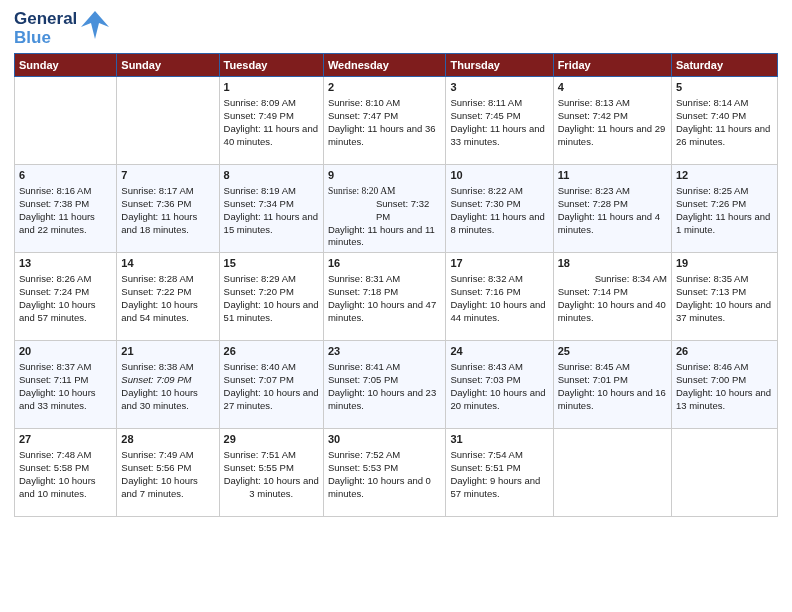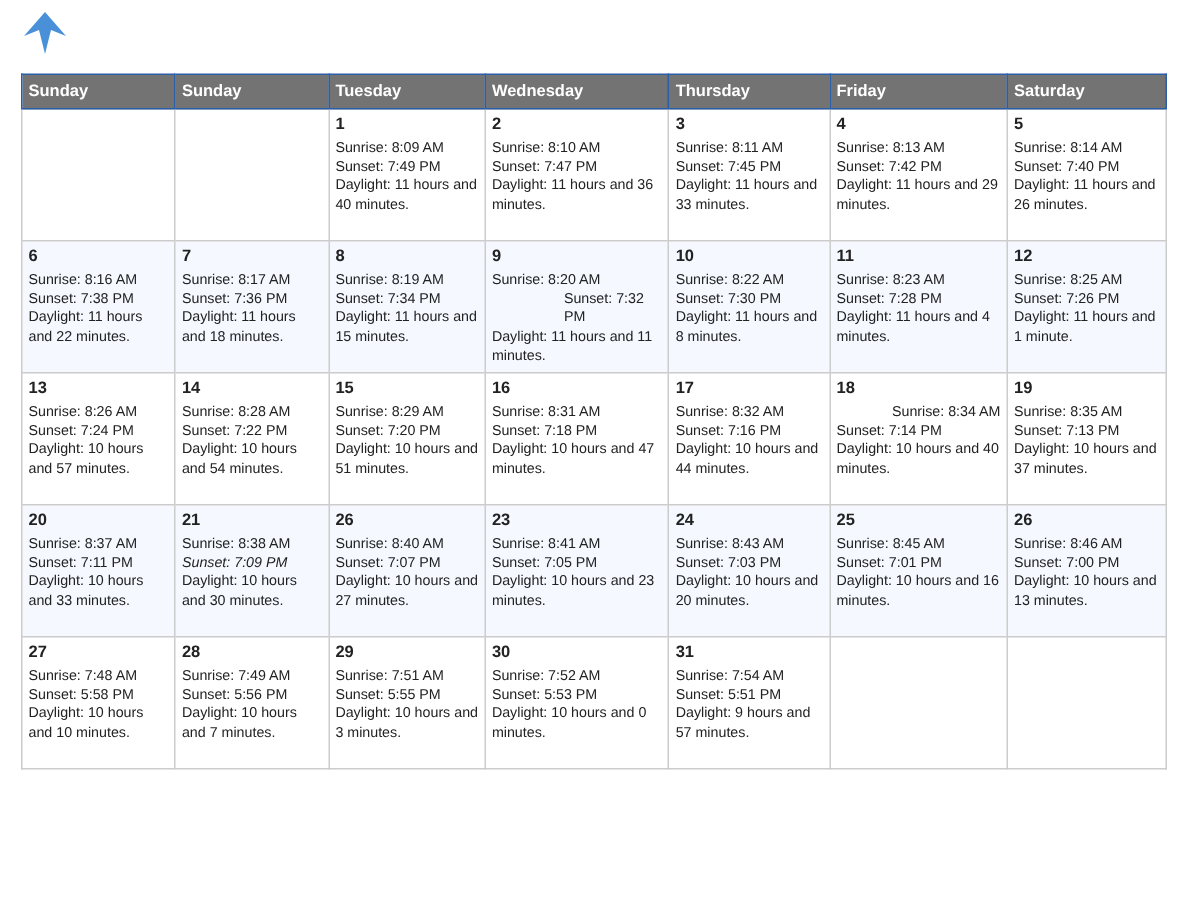--- a/index.html
+++ b/index.html
@@ -42,21 +42,21 @@
       font-size: 14px;
       color: #444;
       margin-top: 2px;
     }
     table {
       width: 100%;
       border-collapse: collapse;
       font-size: 10px;
     }
     thead tr th {
-      background-color: #737373;
+      background-color: #7f1d1d;
       color: #fff;
       font-weight: bold;
       font-size: 11px;
       padding: 5px 4px;
       text-align: left;
       border: 1px solid #2a5fa8;
     }
     tbody tr td {
       border: 1px solid #ccc;
       vertical-align: top;
@@ -80,20 +80,24 @@
       background: #fff !important;
     }
   </style>
 </head>
 <body>
 
 <div class="container">
   <div class="header">
     <div class="logo">
       <div class="logo-row">
+        <div style="display:flex;flex-direction:column;line-height:1.1;">
+          <span style="font-size:17px;font-weight:bold;color:#1a3a6b;">General</span>
+          <span style="font-size:17px;font-weight:bold;color:#4a90d9;">Blue</span>
+        </div>
         <div style="margin-left:2px;margin-top:-4px;">
           <svg width="28" height="32" viewBox="0 0 28 32">
             <polygon points="14,2 28,18 18,14 14,30 10,14 0,18" fill="#4a90d9"></polygon>
           </svg>
         </div>
       </div>
     </div>
     <div class="title-block">
       <div class="month-title"></div>
       <div class="location"></div>
@@ -161,21 +165,21 @@
             <span style="display: block;">Daylight: 11 hours and 18 minutes.</span>
           </td>
           <td>
             <span class="day-num">8</span>
             <span style="display: block;">Sunrise: 8:19 AM</span>
             <span style="display: block;">Sunset: 7:34 PM</span>
             <span style="display: block;">Daylight: 11 hours and 15 minutes.</span>
           </td>
           <td>
             <span class="day-num">9</span>
-            <span style="display: block;">Sunrise: 8:20 AM</span>
+            <span style="display: block; font-family: Liberation Serif, serif;">Sunrise: 8:20 AM</span>
             <span style="display: block; margin-left: 48px;">Sunset: 7:32 PM</span>
             <span style="display: block;">Daylight: 11 hours and 11 minutes.</span>
           </td>
           <td>
             <span class="day-num">10</span>
             <span style="display: block;">Sunrise: 8:22 AM</span>
             <span style="display: block;">Sunset: 7:30 PM</span>
             <span style="display: block;">Daylight: 11 hours and 8 minutes.</span>
           </td>
           <td>
@@ -289,21 +293,21 @@
           <td>
             <span class="day-num">28</span>
             <span style="display: block;">Sunrise: 7:49 AM</span>
             <span style="display: block;">Sunset: 5:56 PM</span>
             <span style="display: block;">Daylight: 10 hours and 7 minutes.</span>
           </td>
           <td>
             <span class="day-num">29</span>
             <span style="display: block;">Sunrise: 7:51 AM</span>
             <span style="display: block;">Sunset: 5:55 PM</span>
-            <span style="display: block;">Daylight: 10 hours and 3 minutes.</span>
+            <span style="display: block; text-align: center;">Daylight: 10 hours and 3 minutes.</span>
           </td>
           <td>
             <span class="day-num">30</span>
             <span style="display: block;">Sunrise: 7:52 AM</span>
             <span style="display: block;">Sunset: 5:53 PM</span>
             <span style="display: block;">Daylight: 10 hours and 0 minutes.</span>
           </td>
           <td>
             <span class="day-num">31</span>
             <span style="display: block;">Sunrise: 7:54 AM</span>

